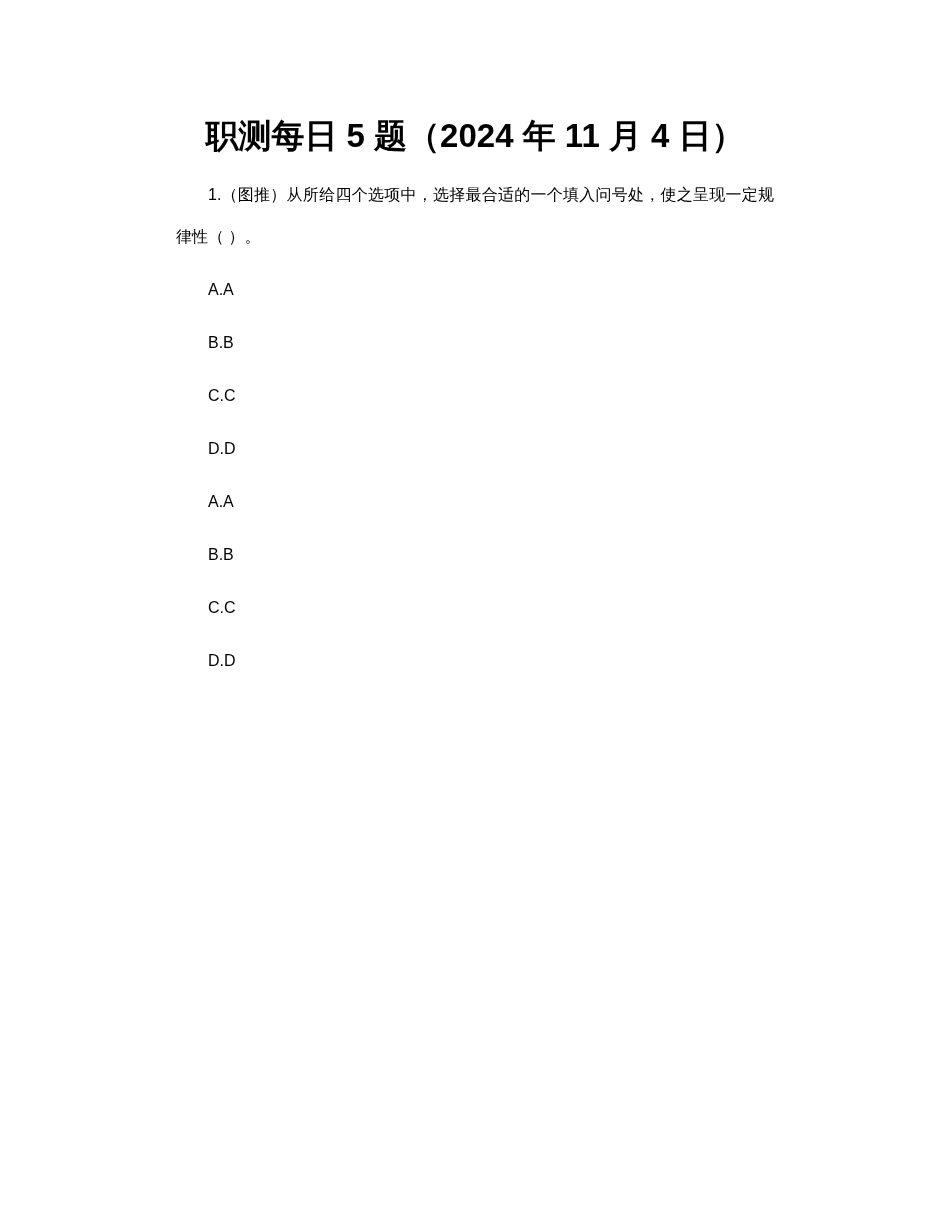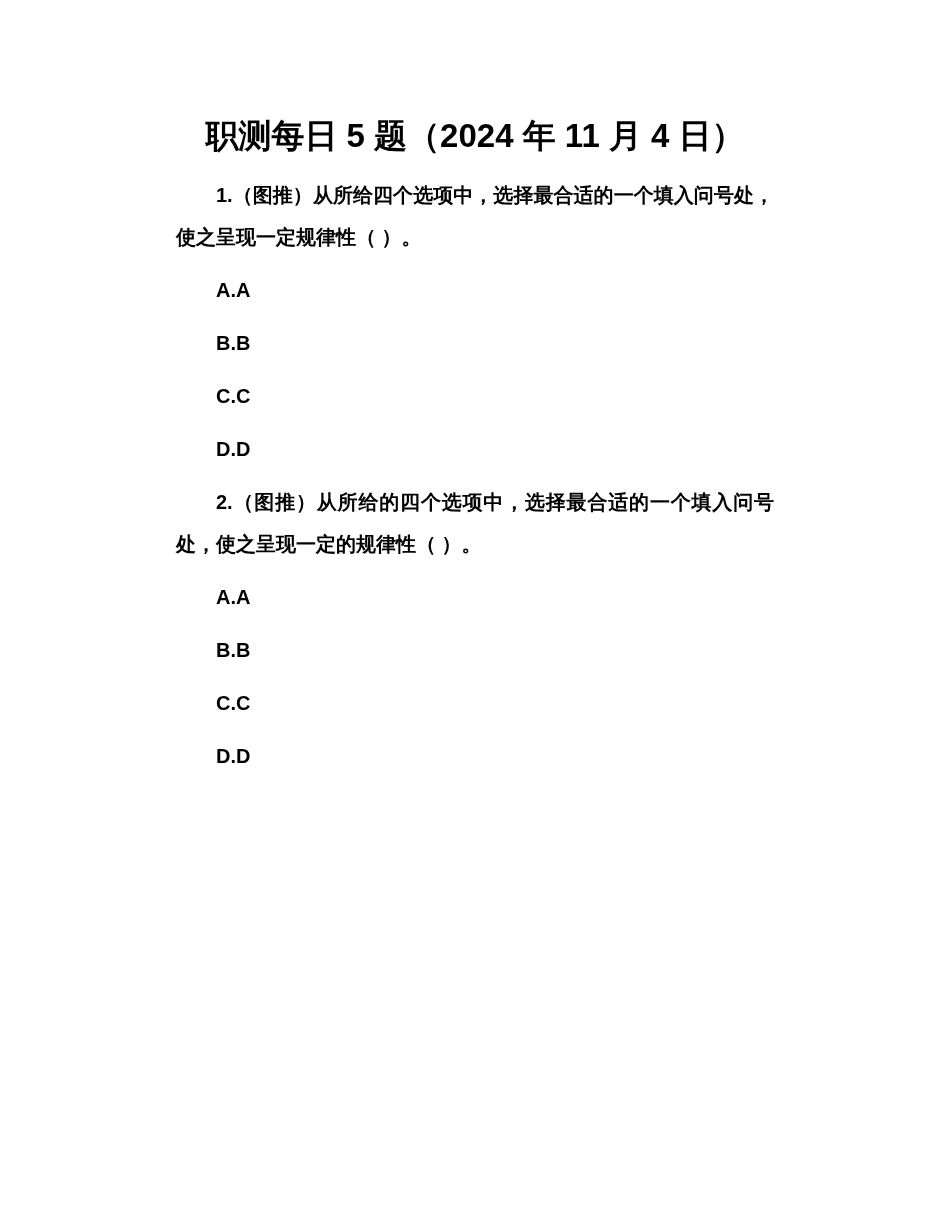--- a/index.html
+++ b/index.html
@@ -19,44 +19,43 @@
   }
   .doc-title {
     font-size: 33px;
     line-height: 48px;
     font-weight: 700;
     text-align: center;
     margin-bottom: 14px;
     white-space: nowrap;
   }
   .para {
-    font-size: 20px;
+    font-size: 16px;
     line-height: 42px;
     margin-bottom: 11px;
     text-indent: 2em;
     text-align: justify;
-    font-weight: 700;
+    font-weight: 400;
   }
 </style>
 </head>
 <body>
 
 <main class="page">
 
   <h1 class="doc-title">职测每日 5 题（2024 年 11 月 4 日）</h1>
 
   <section>
     <p class="para">1.（图推）从所给四个选项中，选择最合适的一个填入问号处，使之呈现一定规律性（ ）。</p>
     <p class="para">A.A</p>
     <p class="para">B.B</p>
     <p class="para">C.C</p>
     <p class="para">D.D</p>
   </section>
 
   <section>
-    <p class="para">2.（图推）从所给的四个选项中，选择最合适的一个填入问号处，使之呈现一定的规律性（ ）。</p>
     <p class="para">A.A</p>
     <p class="para">B.B</p>
     <p class="para">C.C</p>
     <p class="para">D.D</p>
   </section>
 
 </main>
 
 </body></html>

